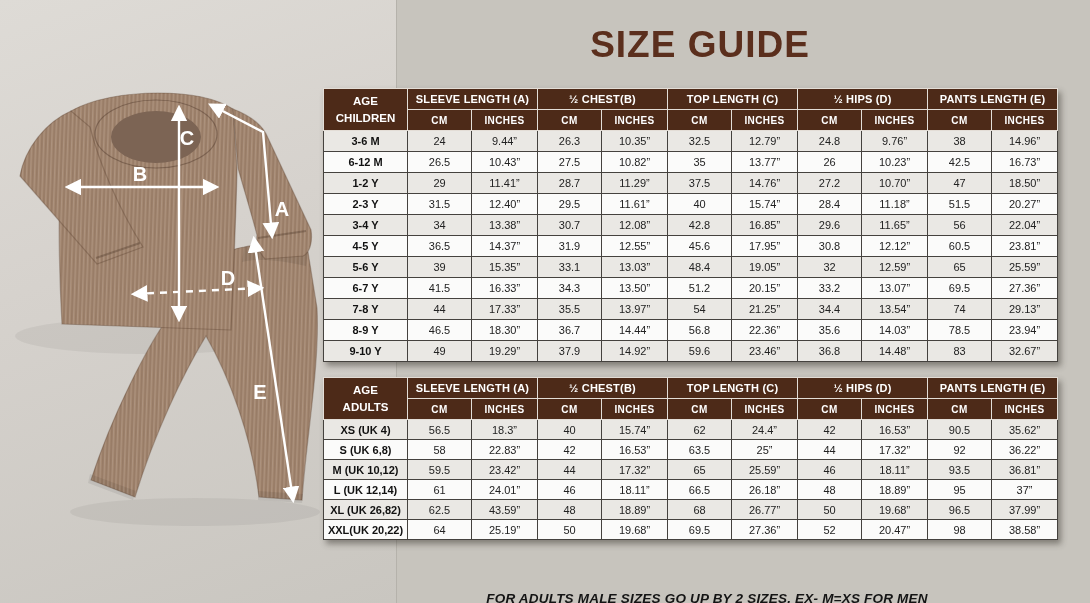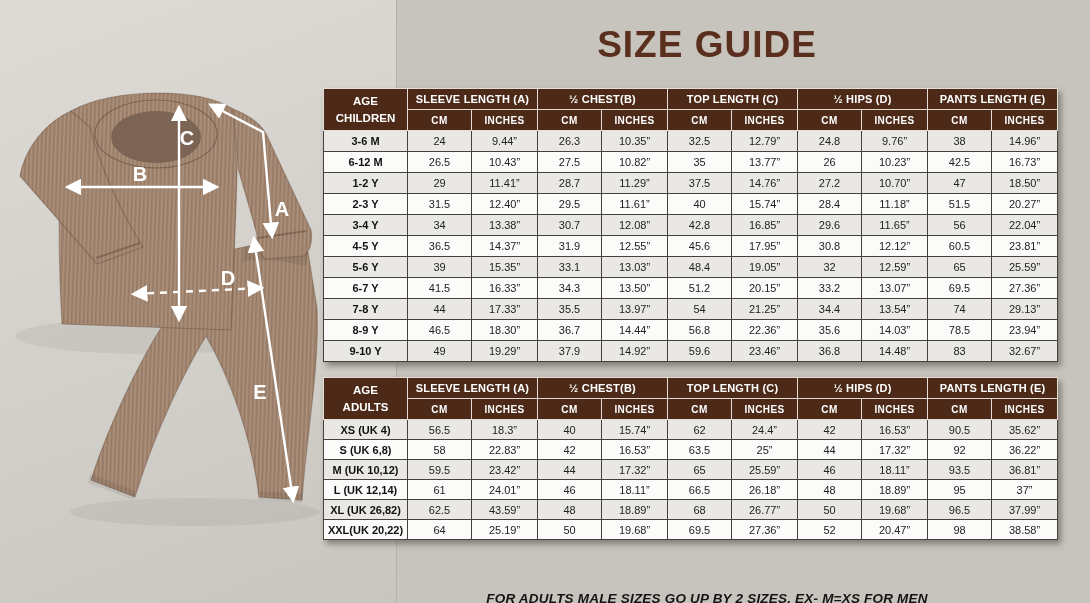--- a/index.html
+++ b/index.html
@@ -14,21 +14,21 @@
     background:linear-gradient(160deg,#dedbd6 0%,#d6d2cd 40%,#c9c6c0 100%);
     border-right:1px solid #b5b2ab;
   }
   .photo svg{display:block;}
   .mlabel{
     font-family:"Liberation Sans",sans-serif;
     font-size:20px;font-weight:bold;fill:#ffffff;
   }
   
   .title{
-    position:absolute;top:24px;left:347px;width:720px;
+    position:absolute;top:24px;left:340px;width:720px;
     text-align:center;
     font-size:37px;font-weight:bold;letter-spacing:1px;
     color:#5b2f1d;
   }
   
   .table-wrap{position:absolute;left:323px;}
   .table-wrap.children{top:88px;}
   .table-wrap.adults{top:377px;}
   table.size-table{
     width:735px;table-layout:fixed;border-collapse:collapse;

